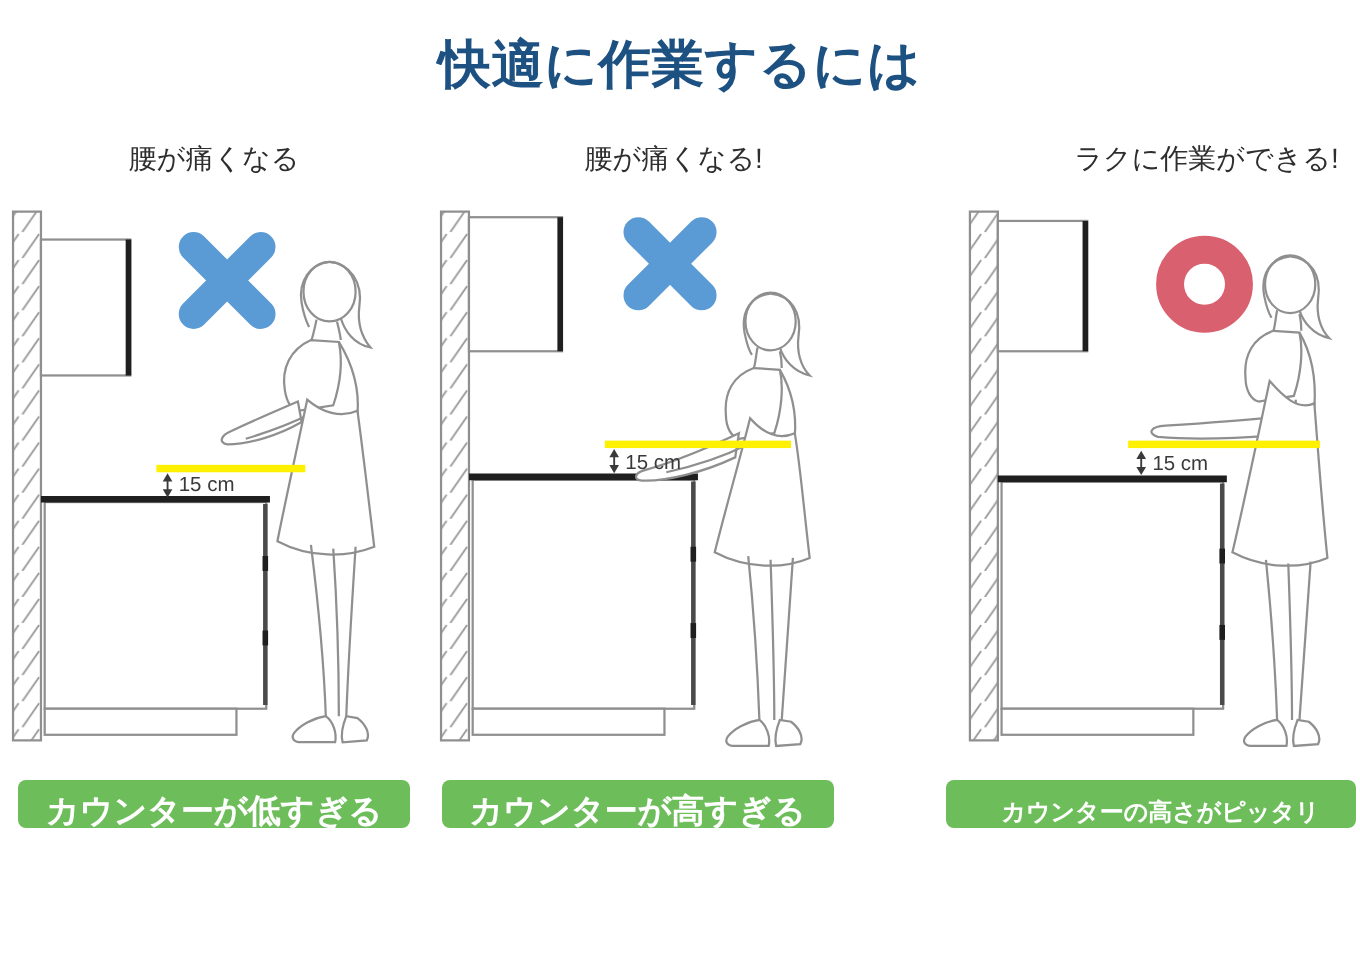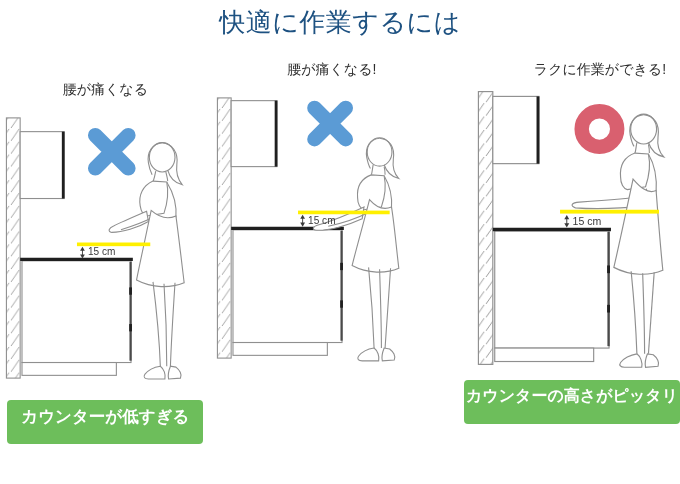--- a/index.html
+++ b/index.html
@@ -7,44 +7,45 @@
     --button-bg:#6dbe5b; --button-text:#ffffff; --highlight:#fff000;
     --line-art:#8f8f8f; --dark-line:#1f1f1f;
   }
   *{box-sizing:border-box;}
   html,body{margin:0;padding:0;}
   body{
     width:680px;height:484px;background:#ffffff;overflow:hidden;
     font-family:"Liberation Sans","DejaVu Sans",sans-serif;
   }
   .page-title{
-    margin-top:6px;text-align:center;font-weight:normal;
+    margin-top:16px;text-align:center;font-weight:bold;
     font-size:26px;line-height:33px;color:var(--title-color);
     letter-spacing:0.5px;
   }
   .panels{display:flex;margin-top:22px;}
   .panel{position:relative;}
-  .panel:nth-child(1){width:230px;margin-top:20px;}
+  .panel:nth-child(1){width:230px;}
   .panel:nth-child(2){width:225px;}
   .panel:nth-child(3){width:225px;margin-left:47px;}
   .panel-caption{
     height:20px;text-align:center;font-size:14px;color:#2e2e2e;
     white-space:nowrap;
   }
   .panel:nth-child(2) .panel-caption{transform:translateX(18px);}
   .panel:nth-child(3) .panel-caption{transform:translateX(28px);}
   .illustration{display:block;width:100%;height:290px;margin-top:2px;}
   .btn-row{margin-top:7px;text-align:center;}
   .green-btn{
-    display:inline-block;height:44px;line-height:32px;border-radius:4px;
+    display:inline-block;height:24px;line-height:32px;border-radius:4px;
     background:var(--button-bg);color:var(--button-text);
     font-size:16.5px;font-weight:bold;white-space:nowrap;padding:0 12px;
     min-width:196px;
-  }
-  .panel:nth-child(3) .green-btn{padding:0 2px;min-width:205px;font-size:16px;}
+    font-family:Liberation Serif, serif;
+  }
+  .panel:nth-child(3) .green-btn{padding:0 18px;min-width:205px;font-size:12px;text-align:right;}
   
   .ln{stroke:var(--line-art);stroke-width:1.2;fill:none;}
   .lnf{stroke:var(--line-art);stroke-width:1.2;fill:#ffffff;}
   .dark{stroke:var(--dark-line);}
   .thick{stroke-width:3.6;}
   .front-edge{stroke:#4a4a4a;stroke-width:2.4;}
   .handle{stroke:var(--dark-line);stroke-width:3;}
   .yellow{fill:var(--highlight);}
   .measure-text{font-size:11px;fill:#3a3a3a;font-family:"Liberation Sans","DejaVu Sans",sans-serif;}
   .measure-line{stroke:#3a3a3a;stroke-width:1;}
@@ -167,20 +168,23 @@
         <path d="M100,143.5 l-2.6,-4.4 h5.2 z" class="measure-head"></path>
         <text x="106" y="141" class="measure-text">15 cm</text>
       </g>
       <g>
         <path class="xmark" d="M113,14 L147,48 M147,14 L113,48"></path>
       </g>
       <g style="display: none;">
         <circle cx="130" cy="31" r="18.5" class="omark"></circle>
       </g>
     </svg>
+    <div class="btn-row">
+      <div class="green-btn">カウンターが高すぎる</div>
+    </div>
   </div>
 
   <div class="panel">
     <div class="panel-caption">ラクに作業ができる!</div>
     <svg class="illustration" viewBox="0 0 225 290">
       <g>
         <rect x="15" y="3" width="15" height="284" fill="url(#hatch)"></rect>
         <rect x="15" y="3" width="15" height="284" class="ln"></rect>
       </g>
       <g>

